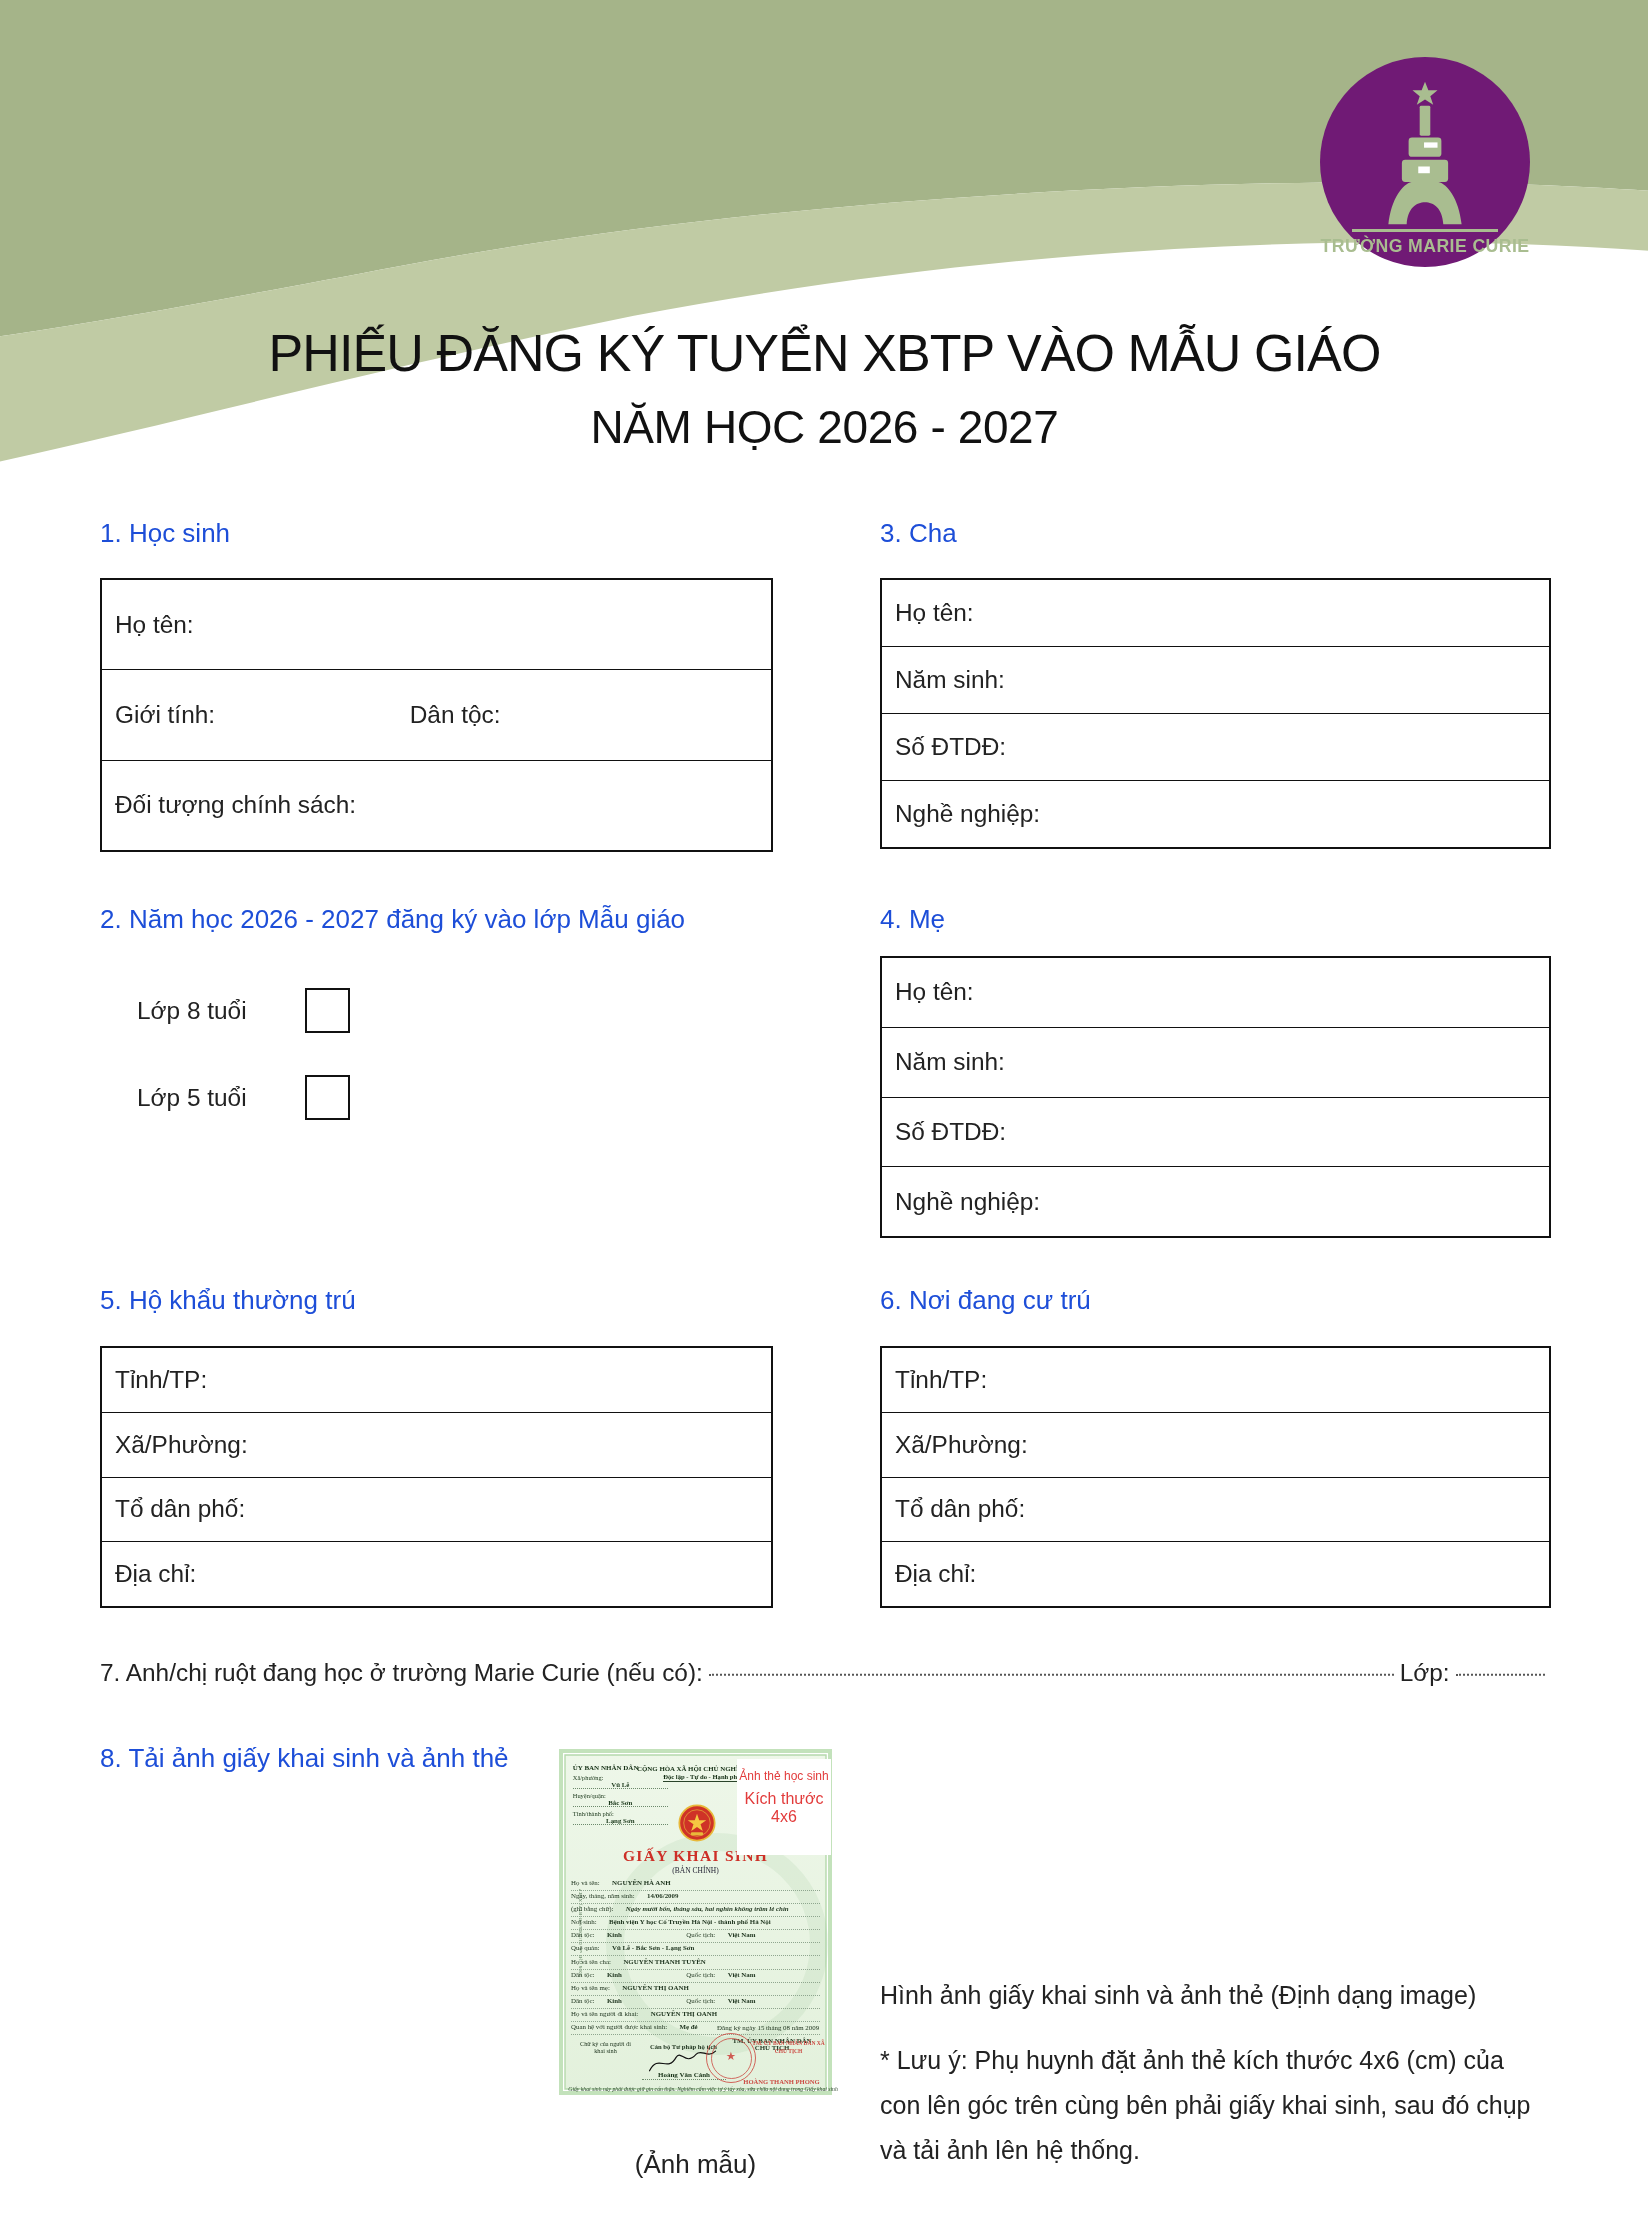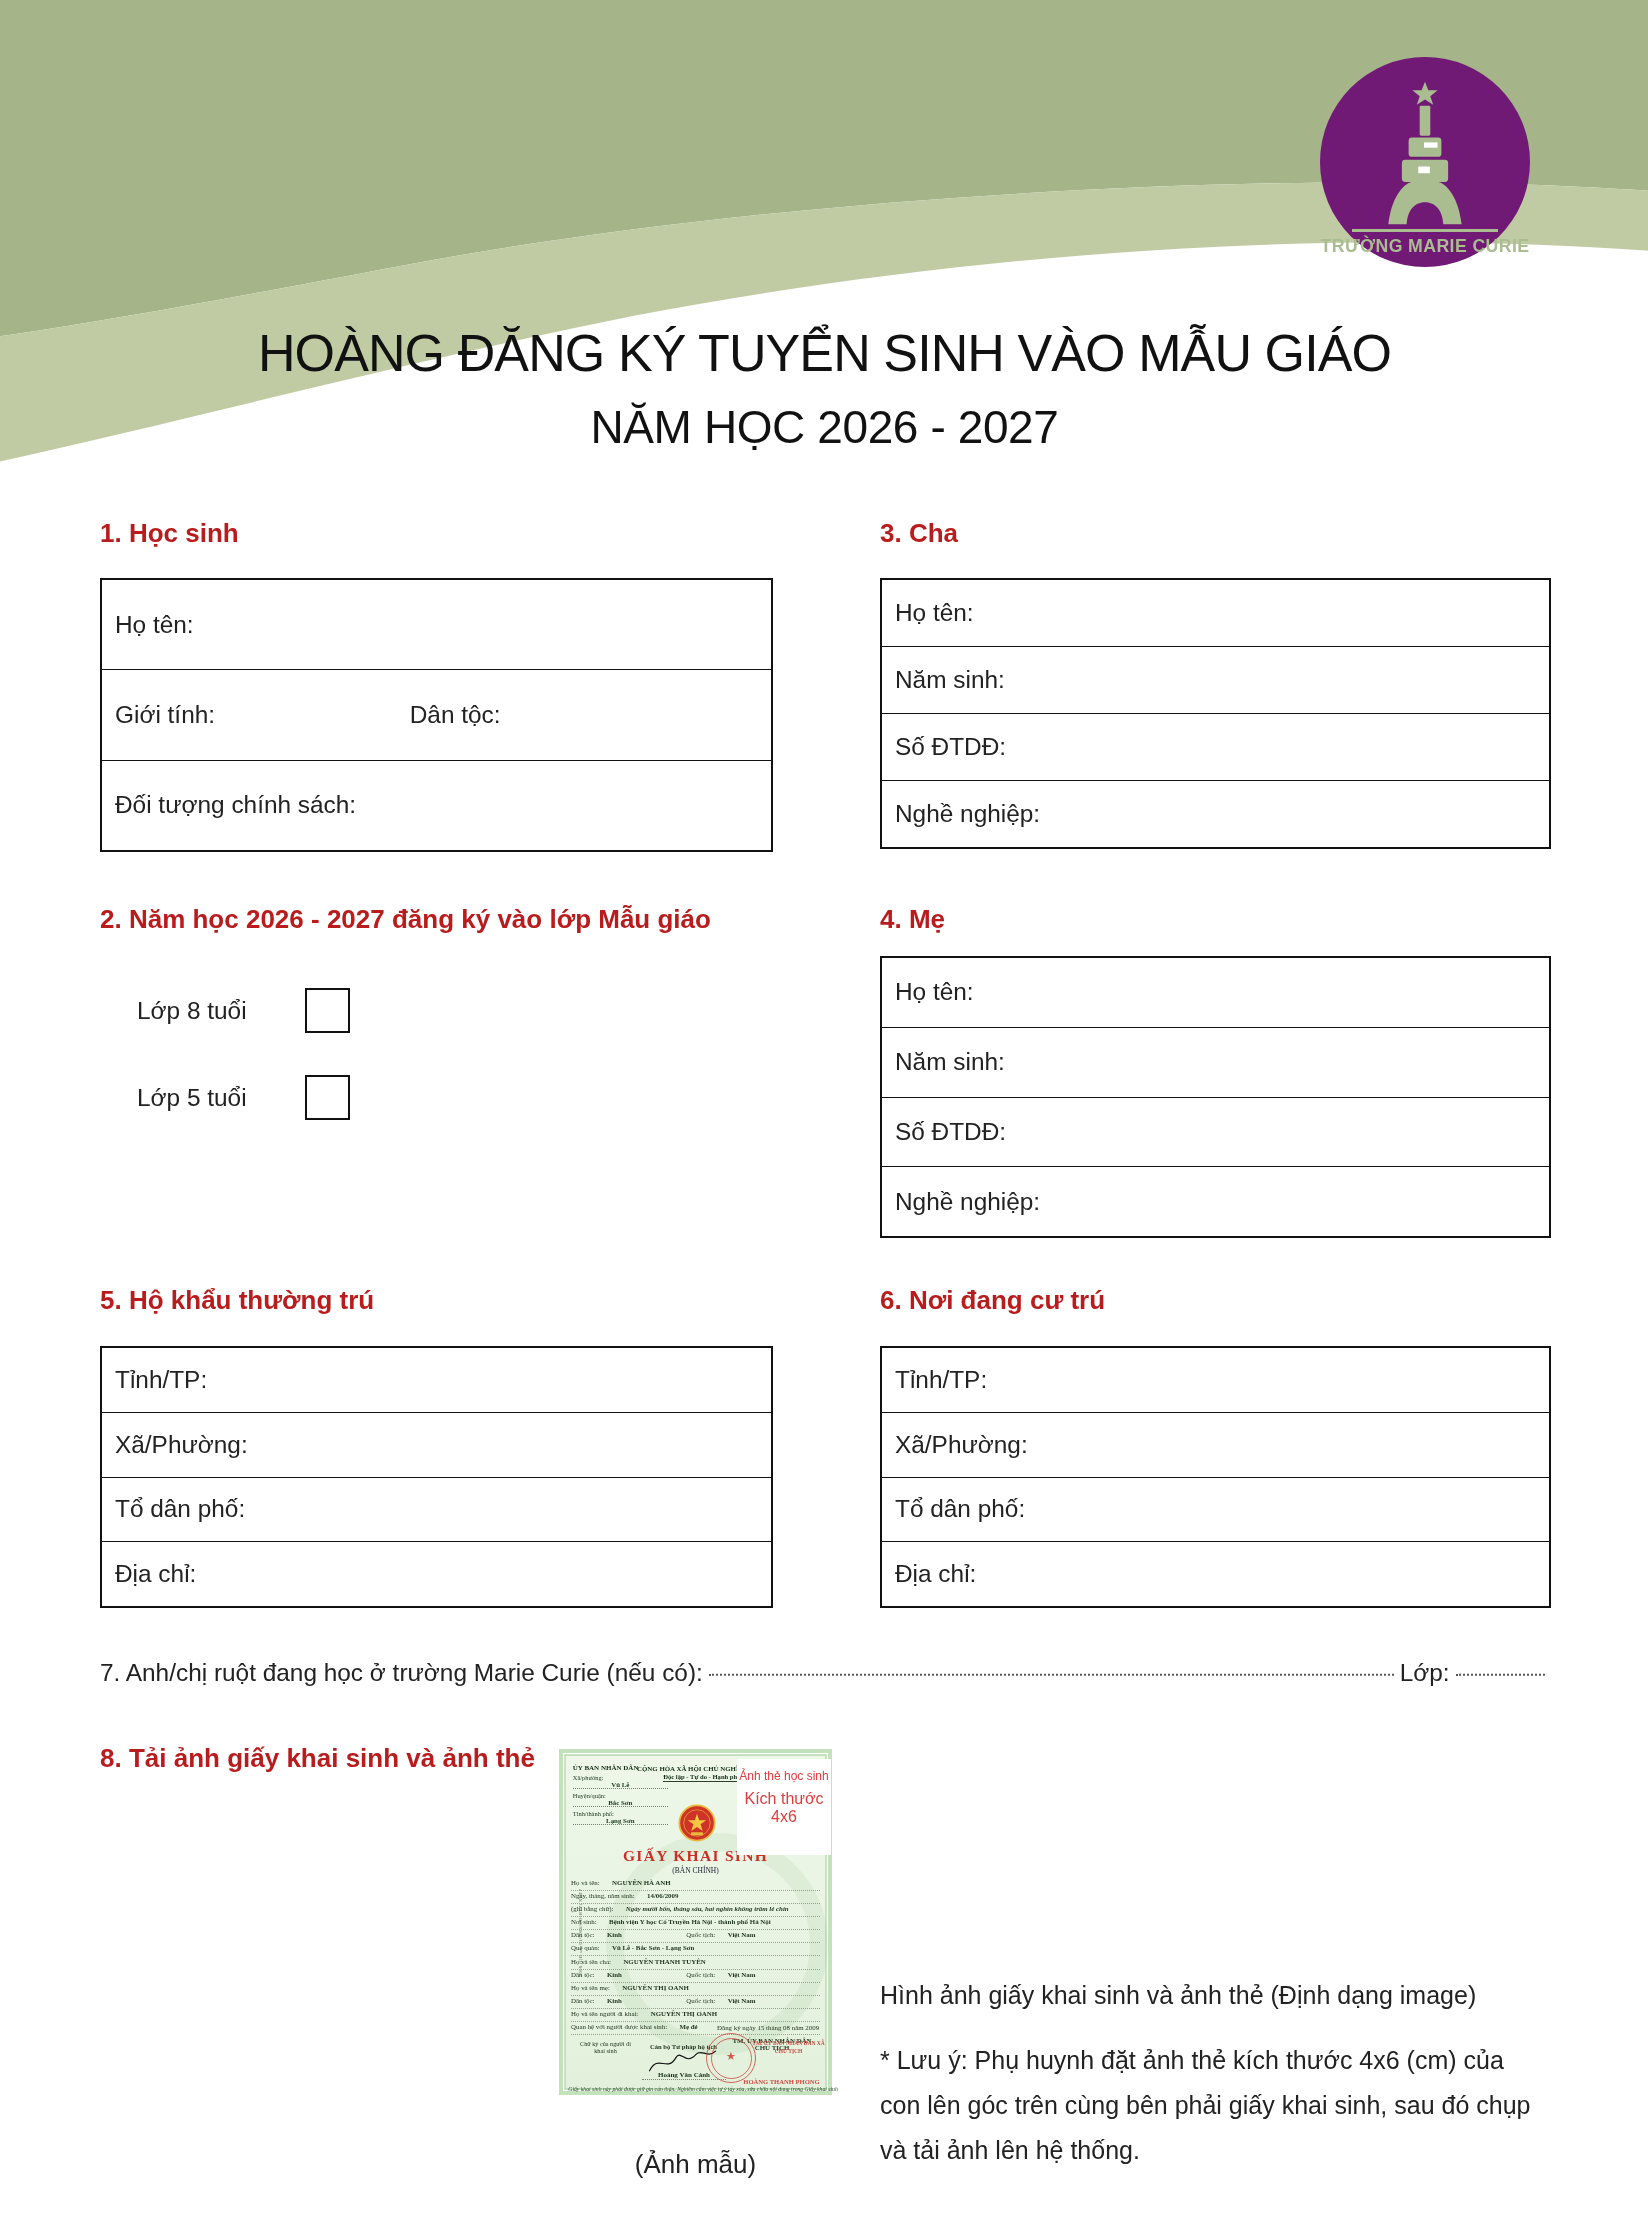--- a/index.html
+++ b/index.html
@@ -10,21 +10,21 @@
   #header-curves{position:absolute;left:0;top:0;width:1649px;height:488px;}
   #logo{position:absolute;left:1320px;top:57px;width:210px;height:210px;background:#701a75;border-radius:50%;}
   #logo svg{position:absolute;left:52px;top:23px;}
   .logo-line{position:absolute;left:32px;top:172px;width:146px;height:2.7px;background:#a9bd90;}
   .logo-text{position:absolute;left:0;top:179px;width:210px;text-align:center;font-size:17.7px;font-weight:bold;color:#a9bd90;letter-spacing:0.4px;}
 
   .title{position:absolute;left:0;top:323px;width:1649px;text-align:center;font-size:52px;font-weight:500;letter-spacing:-0.9px;color:#111;}
   .subtitle{position:absolute;left:0;top:400px;width:1649px;text-align:center;font-size:46px;font-weight:500;letter-spacing:-0.4px;color:#111;}
 
   
-  .sec-h{position:absolute;font-size:26px;font-weight:700;color:#b91c1c;white-space:nowrap;}
+  .sec-h{position:absolute;font-size:26px;font-weight:400;color:#1d4ed8;white-space:nowrap;}
   #h1{left:100px;top:518px;} #h3{left:880px;top:518px;}
   #h2{left:100px;top:904px;} #h4{left:880px;top:904px;}
   #h5{left:100px;top:1285px;} #h6{left:880px;top:1285px;}
   #h8{left:100px;top:1743px;}
 
   
   .ftable{position:absolute;border:2.2px solid #111;background:#fff;display:flex;flex-direction:column;box-sizing:border-box;}
   .frow{flex:1;position:relative;display:flex;align-items:center;border-top:1.8px solid #111;font-size:24.4px;color:#222;padding-left:13px;}
   .frow:first-child{border-top:none;}
   .frow .b{position:absolute;left:46%;}
@@ -111,21 +111,21 @@
       </g>
       <g fill="#ffffff">
         <rect x="108" y="128" width="28" height="11"></rect>
         <rect x="96" y="178" width="24" height="14"></rect>
       </g>
     </svg>
     <div class="logo-line"></div>
     <div class="logo-text">TRƯỜNG MARIE CURIE</div>
   </div>
 
-  <div class="title">HOÀNG ĐĂNG KÝ TUYỂN SINH VÀO MẪU GIÁO</div>
+  <div class="title">PHIẾU ĐĂNG KÝ TUYỂN XBTP VÀO MẪU GIÁO</div>
   <div class="subtitle">NĂM HỌC 2026 - 2027</div>
 
   <div id="h1" class="sec-h">1. Học sinh</div>
   <div id="h3" class="sec-h">3. Cha</div>
   <div id="h2" class="sec-h">2. Năm học 2026 - 2027 đăng ký vào lớp Mẫu giáo</div>
   <div id="h4" class="sec-h">4. Mẹ</div>
   <div id="h5" class="sec-h">5. Hộ khẩu thường trú</div>
   <div id="h6" class="sec-h">6. Nơi đang cư trú</div>
   <div id="h8" class="sec-h">8. Tải ảnh giấy khai sinh và ảnh thẻ</div>
 

